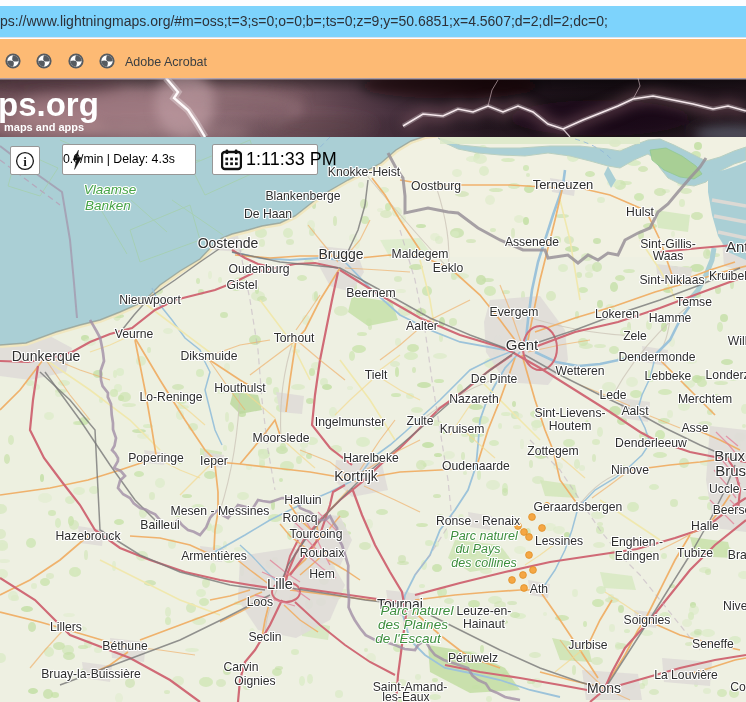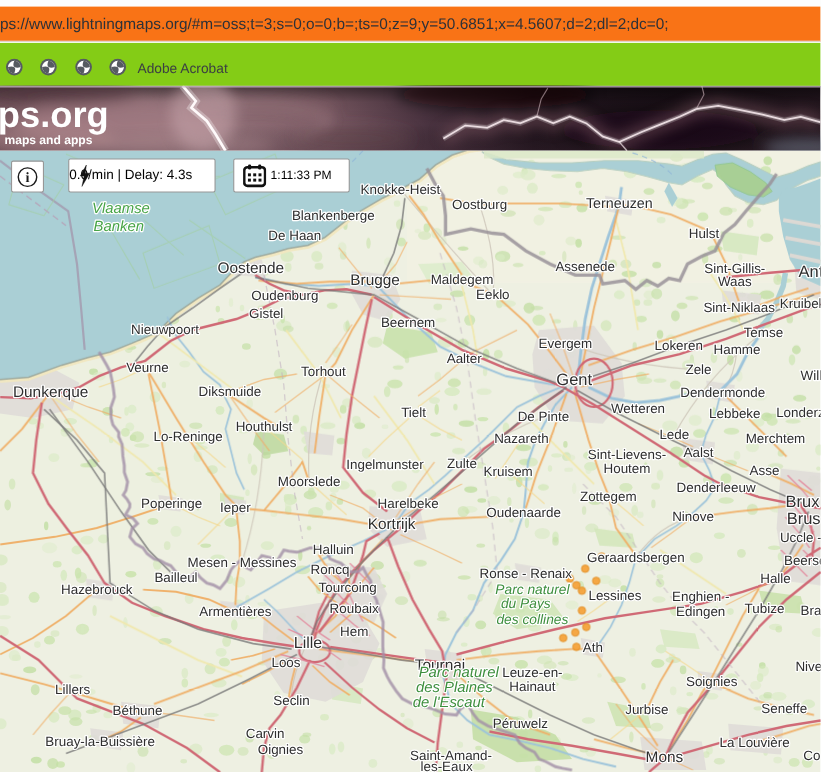--- a/index.html
+++ b/index.html
@@ -1,17 +1,17 @@
 <!DOCTYPE html>
 <html><head><meta charset="utf-8"><style>
 html,body{margin:0;padding:0;background:#fff}
 body{width:746px;height:702px;overflow:hidden;font-family:"Liberation Sans",sans-serif;position:relative}
 #topstrip{position:absolute;left:0;top:0;width:746px;height:6px;background:#fcfdff}
-#urlbar{position:absolute;left:0;top:6px;width:746px;height:31px;background:#f97316;border-bottom:1px solid #dde2ea;color:#2d3138;font-size:14px;line-height:30px;white-space:nowrap}
-#bookbar{position:absolute;left:0;top:39px;width:746px;height:39px;background:#84cc16}
+#urlbar{position:absolute;left:0;top:6px;width:746px;height:31px;background:#7dd3fc;border-bottom:1px solid #dde2ea;color:#2d3138;font-size:14px;line-height:30px;white-space:nowrap}
+#bookbar{position:absolute;left:0;top:39px;width:746px;height:39px;background:#fdba74}
 #bmtext{position:absolute;left:125px;top:16px;font-size:12.5px;color:#3c4043}
 .cbox{position:absolute;background:#fff;border:1px solid #979797;border-radius:2px;box-sizing:border-box;font-size:13.5px;color:#000;line-height:28px;white-space:nowrap}
 </style></head>
 <body>
 <div id="topstrip"></div>
 <div id="urlbar">ps://www.lightningmaps.org/#m=oss;t=3;s=0;o=0;b=;ts=0;z=9;y=50.6851;x=4.5607;d=2;dl=2;dc=0;</div>
 <div id="bookbar">
     <svg width="16" height="16" viewBox="0 0 16 16" style="position:absolute;left:5px;top:14px">
       <circle cx="8" cy="8" r="7.6" fill="#565b61"></circle>
       <circle cx="8" cy="8" r="5.7" fill="#fff"></circle>
@@ -1048,14 +1048,14 @@
   <rect x="13.7" y="0.5" width="2.8" height="4.6" rx="1.2" fill="#111"></rect>
   <g fill="#111">
    <rect x="4.4" y="8.6" width="2.7" height="2.7"></rect>
         <rect x="9.2" y="8.6" width="2.7" height="2.7"></rect>
         <rect x="14" y="8.6" width="2.7" height="2.7"></rect>
    <rect x="4.4" y="13.4" width="2.7" height="2.7"></rect>
         <rect x="9.2" y="13.4" width="2.7" height="2.7"></rect>
         <rect x="14" y="13.4" width="2.7" height="2.7"></rect>
   </g>
  </svg>
- <span style="margin-left:33px;font-size:11px">1:11:33 PM</span>
+ <span style="margin-left:33px;font-size:18px">1:11:33 PM</span>
 </div>
 
 </body></html>

